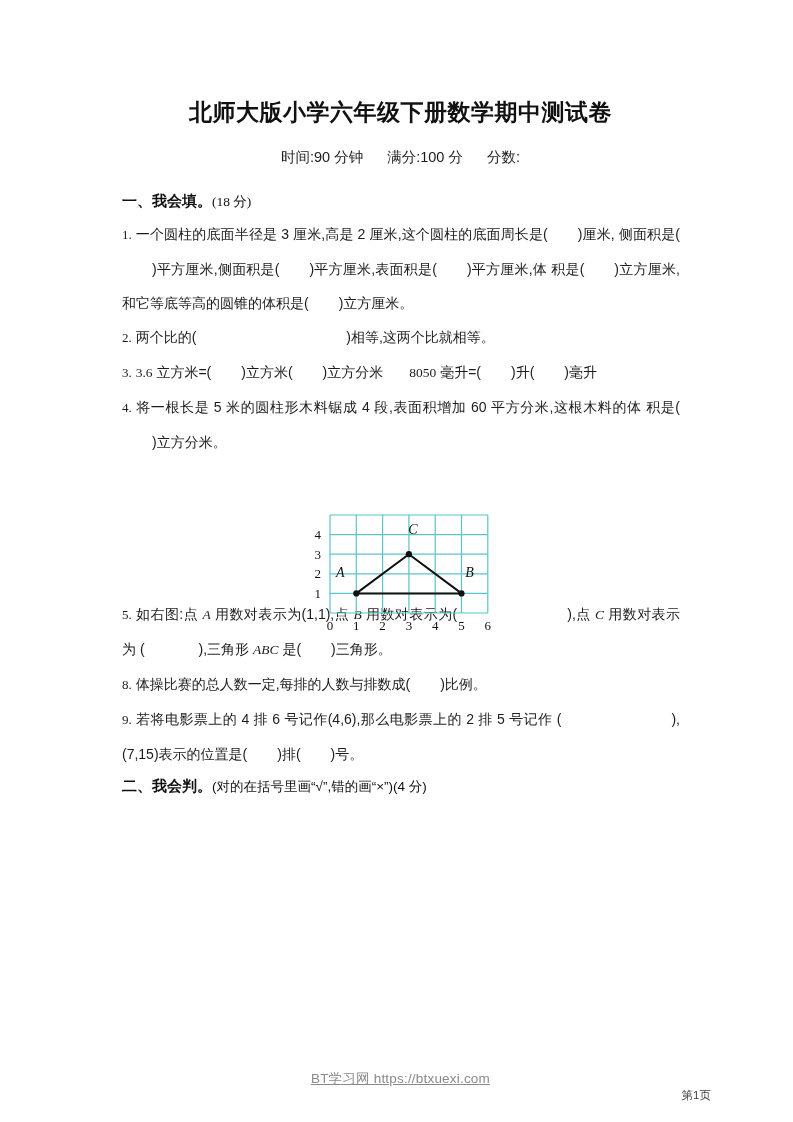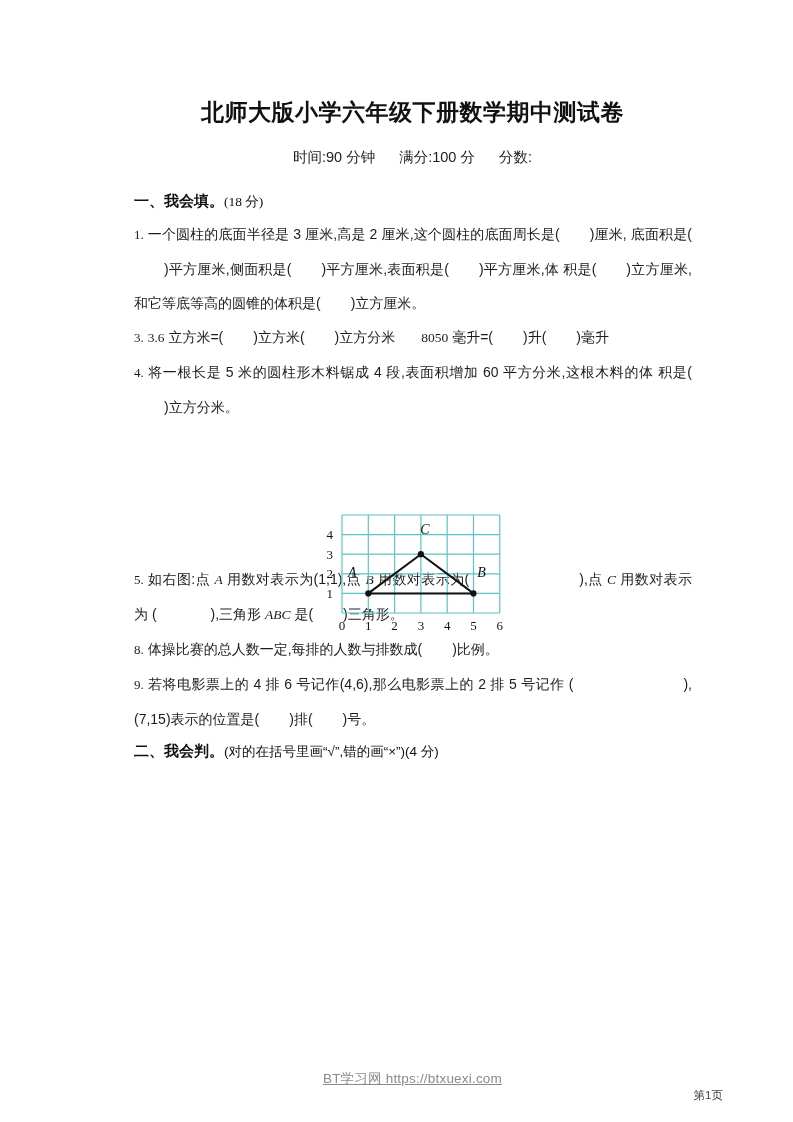--- a/index.html
+++ b/index.html
@@ -10,21 +10,21 @@
   body {
     width: 793px;
     height: 1122px;
     position: relative;
     font-family: "Liberation Sans", "DejaVu Sans", sans-serif;
     color: #1c1c1c;
     overflow: hidden;
   }
   .page {
     position: absolute;
-    left: 16px; top: 0;
+    left: 4px; top: 0;
     width: 731px;
     height: 1122px;
   }
 
   
   .doc-title {
     position: absolute;
     left: 0; top: 97px;
     width: 793px;
     text-align: center;
@@ -133,24 +133,28 @@
 
   <div class="content">
 
     <p class="section-head">
       <span>一、我会填。</span><span class="pts lat">(18 分)</span>
     </p>
 
     <p class="q">
       <span class="num">1.</span>
       <span>一个圆柱的底面半径是 3 厘米,高是 2 厘米,这个圆柱的底面周长是(</span><span class="blank-s"></span><span>)厘米,</span>
-      <span>底面积是(</span><span class="blank-s"></span><span>)平方厘米,侧面积是(</span><span class="blank-s"></span><span>)平方厘米,表面积是(</span><span class="blank-s"></span><span>)平方厘米,体</span>
+      <span>侧面积是(</span><span class="blank-s"></span><span>)平方厘米,侧面积是(</span><span class="blank-s"></span><span>)平方厘米,表面积是(</span><span class="blank-s"></span><span>)平方厘米,体</span>
       <span>积是(</span><span class="blank-s"></span><span>)立方厘米,和它等底等高的圆锥的体积是(</span><span class="blank-s"></span><span>)立方厘米。</span>
     </p>
 
+    <p class="q">
+      <span class="num">2.</span>
+      <span>两个比的(</span><span class="blank-xl"></span><span>)相等,这两个比就相等。</span>
+    </p>
 
     <p class="q">
       <span class="num">3.</span>
       <span class="lat">3.6</span>
       <span>立方米=(</span><span class="blank-s"></span><span>)立方米(</span><span class="blank-s"></span><span>)立方分米</span><span class="spacer-wide"></span><span class="lat">8050</span>
       <span>毫升=(</span><span class="blank-s"></span><span>)升(</span><span class="blank-s"></span><span>)毫升</span>
     </p>
 
     <p class="q">
       <span class="num">4.</span>

